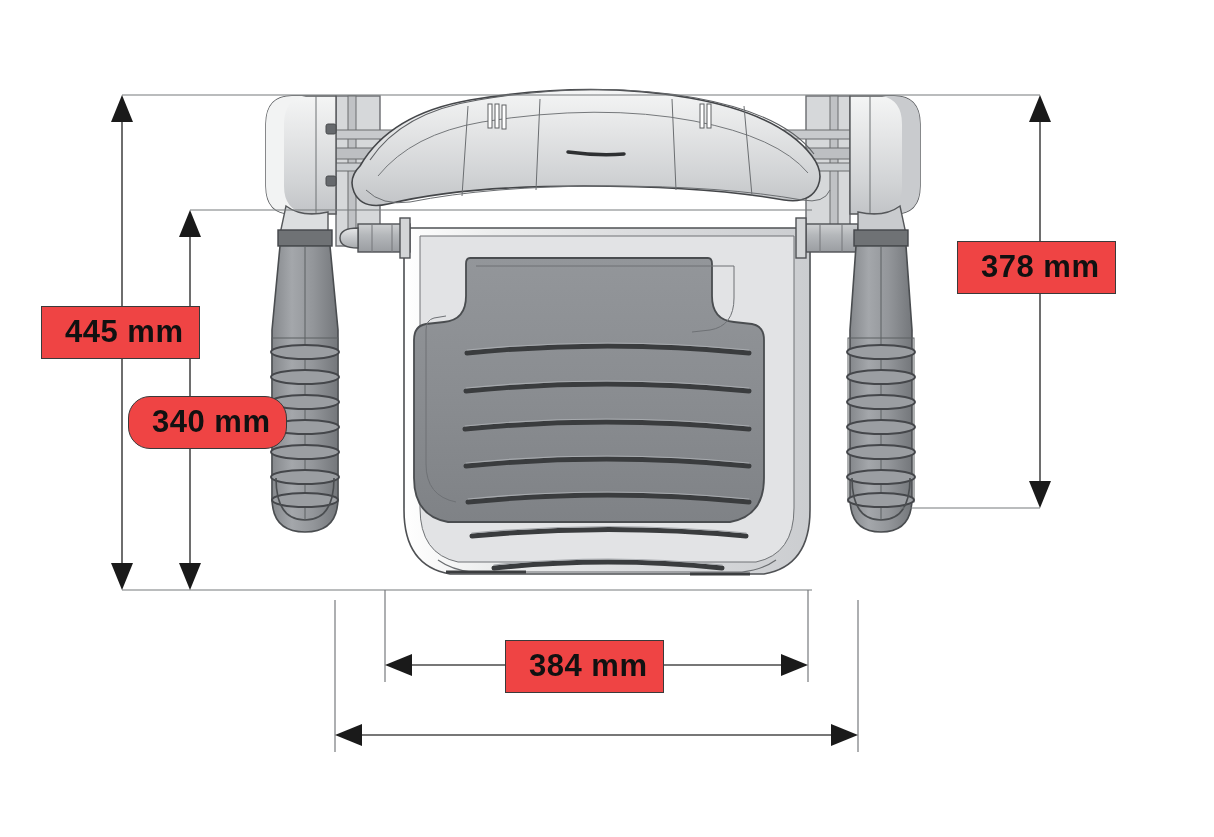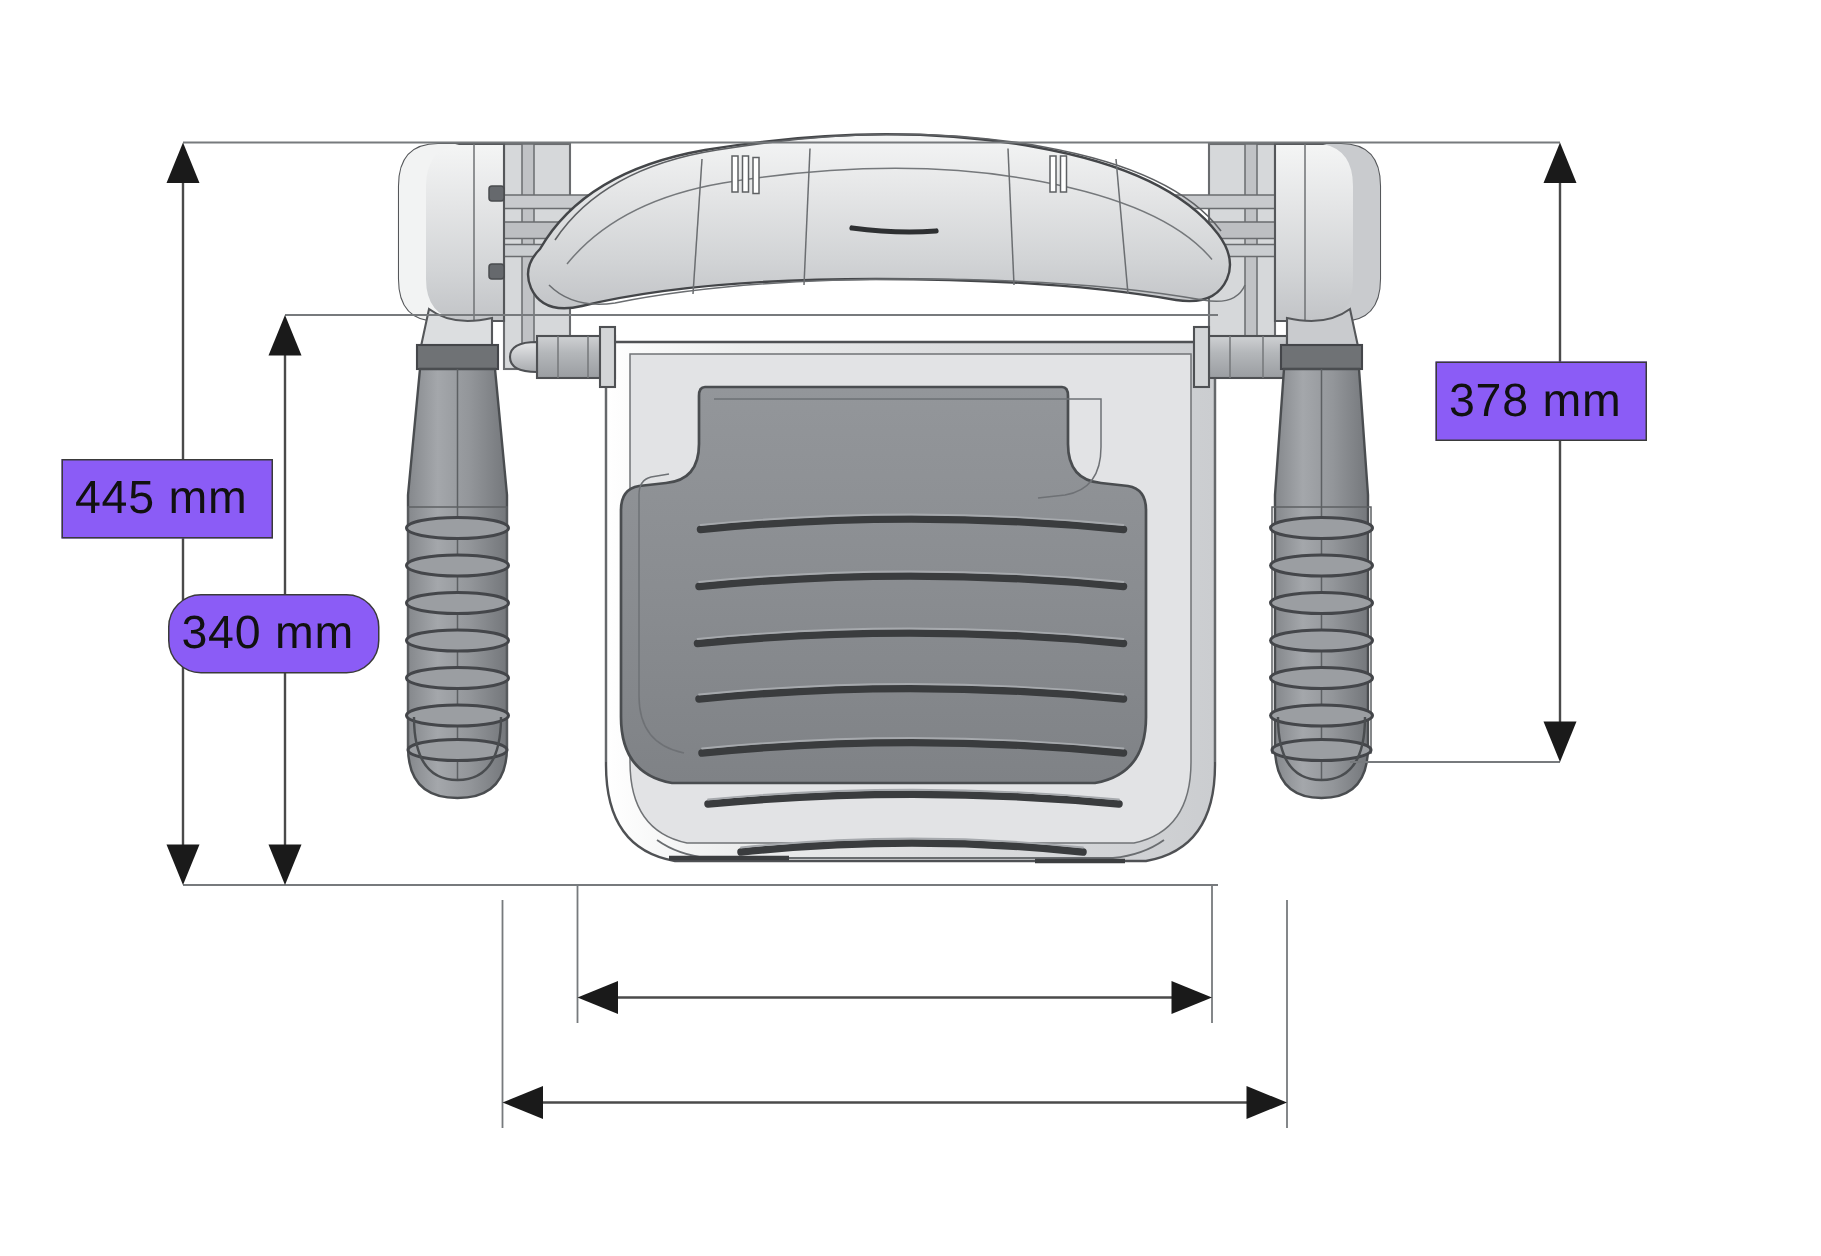--- a/index.html
+++ b/index.html
@@ -5,32 +5,33 @@
   html,body{margin:0;padding:0;background:#ffffff;}
   body{
     width:1214px;height:837px;
     font-family:"Liberation Sans", sans-serif;
     overflow:hidden;
   }
   #stage{position:relative;width:1214px;height:837px;background:#fff;}
   #stage svg{position:absolute;left:0;top:0;}
   .dimlabel{
     position:absolute;
-    background:#8b5cf6;
+    background:#ef4444;
     border:1px solid #3a3a3a;
     color:#111;
     font-size:31px;
     line-height:1;
-    padding:9px 16px 11px 8px;
+    padding:9px 16px 11px 23px;
     white-space:nowrap;
     box-sizing:border-box;
     letter-spacing:0.5px;
+    font-weight:bold;
   }
   #lbl445{left:41px;  top:306px;}
-  #lbl340{left:112px; top:396px;border-radius:22px;}
+  #lbl340{left:128px; top:396px;border-radius:22px;}
   #lbl378{left:957px; top:241px;}
   #lbl384{left:505px; top:640px;}
   #lbl470{left:505px; top:710px;}
 </style>
 </head>
 <body>
 
 <div id="stage">
 
   <svg width="1214" height="837" viewBox="0 0 1214 837">
@@ -293,15 +294,16 @@
       </g>
     </g>
   </svg>
 
   <div class="dimlabel" id="lbl445">445 mm</div>
 
   <div class="dimlabel" id="lbl340">340 mm</div>
 
   <div class="dimlabel" id="lbl378">378 mm</div>
 
+  <div class="dimlabel" id="lbl384">384 mm</div>
 
 
 </div>
 
 </body></html>

